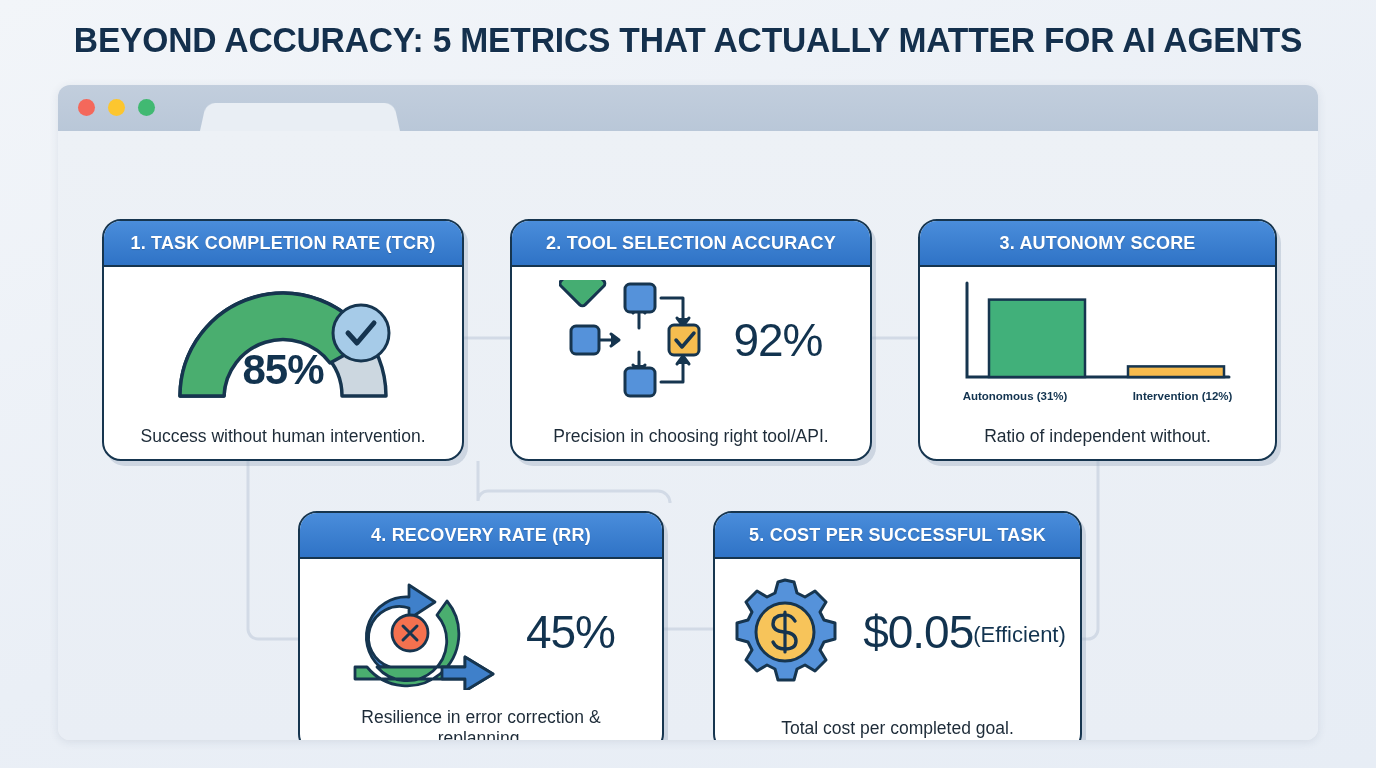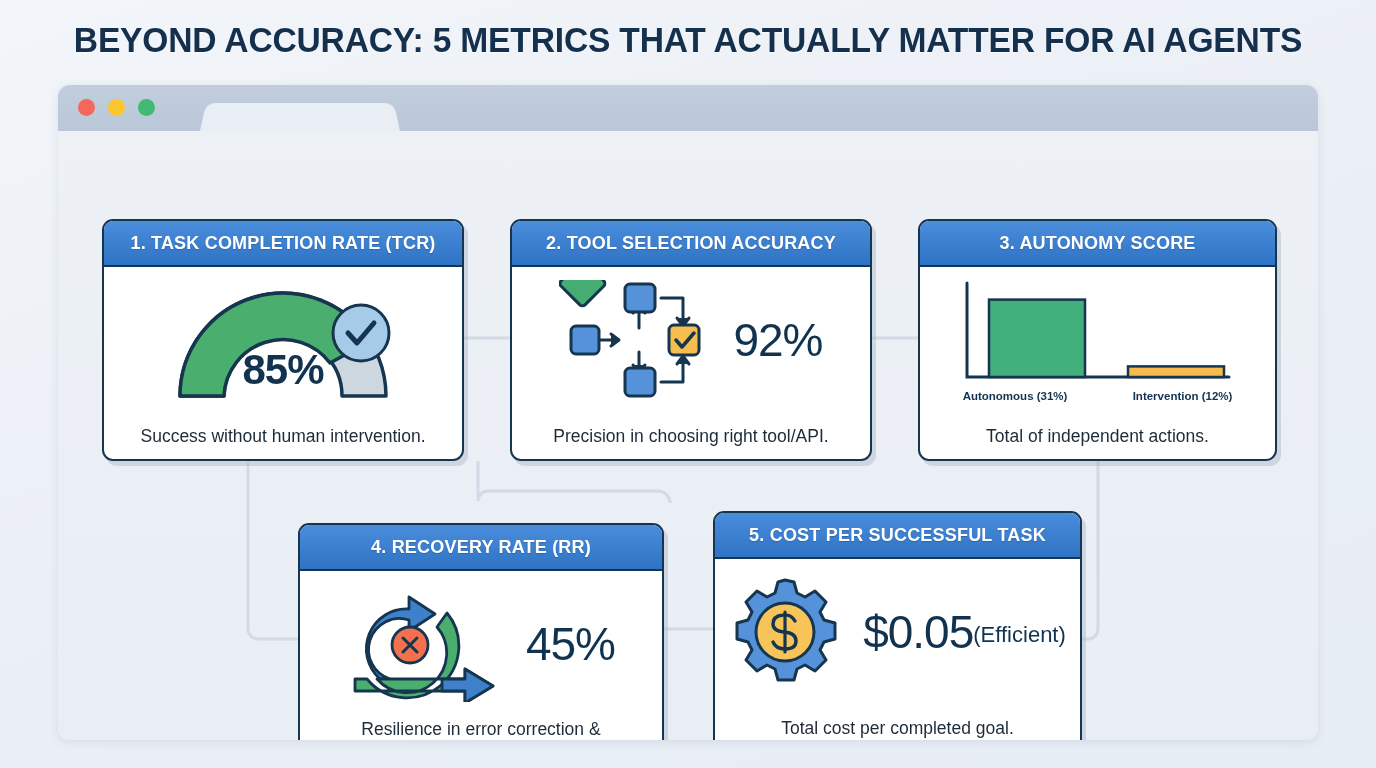--- a/index.html
+++ b/index.html
@@ -88,21 +88,21 @@
     width: 1260px;
     height: 609px;
     pointer-events: none;
   }
 
   
   .card {
     position: absolute;
     background: #ffffff;
     border: 2px solid #16354f;
-    border-radius: 11px;
+    border-radius: 19px;
     box-shadow: 4px 5px 0 rgba(160,175,195,0.40);
     overflow: hidden;
     display: flex;
     flex-direction: column;
   }
   .card-header {
     height: 44px;
     background: linear-gradient(180deg, #4a8ddb 0%, #2f73c6 100%);
     border-bottom: 2px solid #16354f;
     color: #ffffff;
@@ -150,21 +150,21 @@
     color: #12334f;
     text-align: center;
     margin-top: 6px;
   }
   .value-stack { display: flex; flex-direction: row; align-items: center; }
 
   
   #card-1 { left: 44px;  top: 88px;  width: 358px; height: 238px; }
   #card-2 { left: 452px; top: 88px;  width: 358px; height: 238px; }
   #card-3 { left: 860px; top: 88px;  width: 355px; height: 238px; }
-  #card-4 { left: 240px; top: 392px; width: 362px; height: 238px; }
+  #card-4 { left: 240px; top: 380px; width: 362px; height: 238px; }
   #card-5 { left: 655px; top: 380px; width: 365px; height: 238px; }
 
   .gauge-label {
     position: absolute;
     left: 0; right: 0;
     bottom: 8px;
     text-align: center;
     font-size: 42px;
     font-weight: bold;
     color: #12334f;
@@ -265,21 +265,21 @@
               <path d="M14 4 V98 H276" fill="none" stroke="#16354f" stroke-width="3" stroke-linecap="round"></path>
               <rect id="bar-0" x="36" y="20.6" width="96" height="77.4" fill="#41b07a" stroke="#16354f" stroke-width="2.5"></rect>
               <rect id="bar-1" x="175" y="87.4" width="96" height="10.6" fill="#f7bb4d" stroke="#16354f" stroke-width="2.5"></rect>
             </svg>
             <div class="bar-caption">
               <span>Autonomous (31%)</span>
               <span>Intervention (12%)</span>
             </div>
           </div>
         </div>
-        <div class="card-footer">Total of independent actions.</div>
+        <div class="card-footer">Ratio of independent without.</div>
       </div>
 
       <div class="card" id="card-4">
         <div class="card-header">4. RECOVERY RATE (RR)</div>
         <div class="card-body">
           <div class="metric-row">
             <svg width="165" height="115" viewBox="0 0 165 115">
               <path d="M33 92 A40 40 0 0 1 62 22 L62 10 L88 27 L62 44 L62 33 A30 30 0 0 0 43 92 Z" fill="#3f80ca" stroke="#16354f" stroke-width="2.8" stroke-linejoin="round"></path>
               <path d="M100 26 A40 40 0 1 1 20 92 L8 92 L8 104 L118 104 L118 116 L146 99 L118 82 L118 92 L30 92 A30 30 0 1 0 90 40 Z" fill="#4aae6f" stroke="#16354f" stroke-width="2.8" stroke-linejoin="round"></path>
               <path d="M95 92 L118 92 L118 82 L146 99 L118 116 L118 104 L95 104 Z" fill="#3f80ca" stroke="#16354f" stroke-width="2.8" stroke-linejoin="round"></path>

